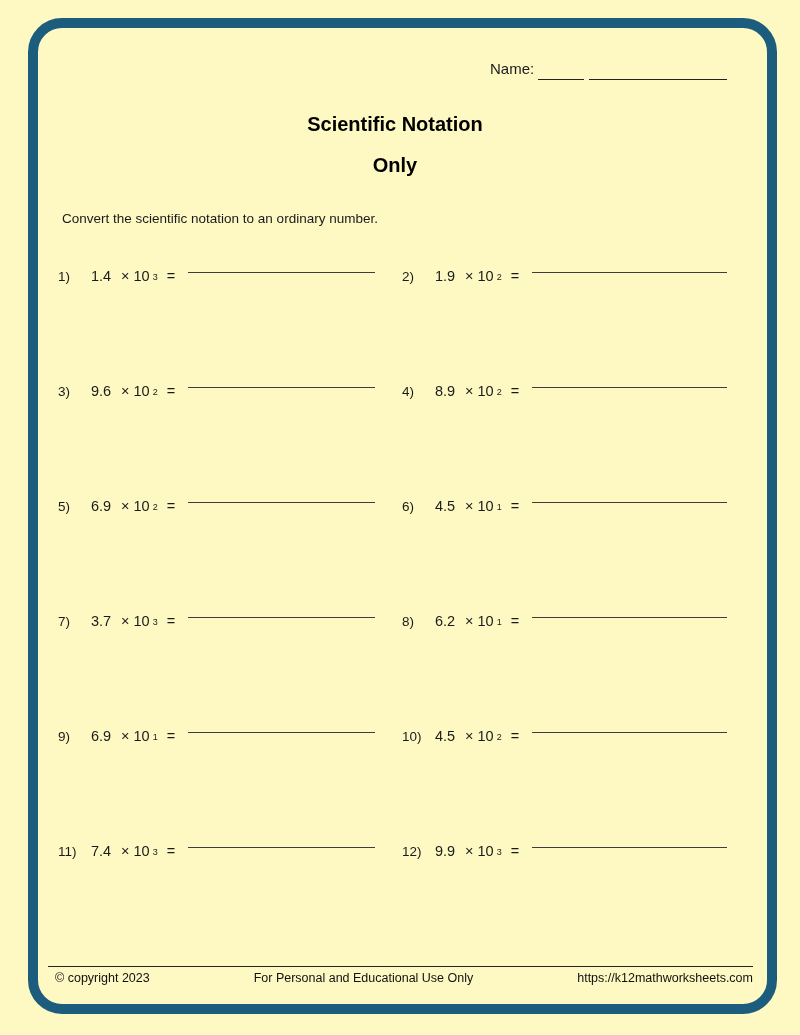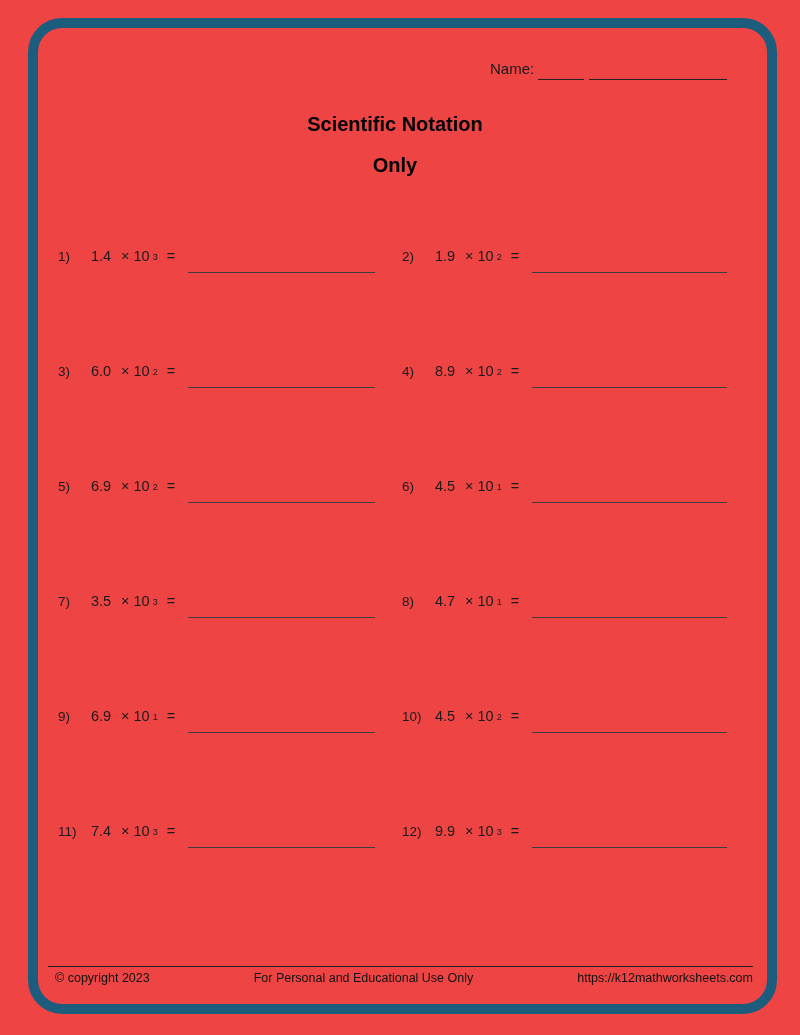--- a/index.html
+++ b/index.html
@@ -1,17 +1,17 @@
 <!DOCTYPE html>
 <html><head>
 <meta charset="utf-8">
 <style>
   html,body{margin:0;padding:0;background:#fff;}
   .sheet{
-    position:relative;width:800px;height:1035px;background:#ef4444;
+    position:relative;width:800px;height:1035px;background:#fef9c3;
     font-family:"Liberation Sans", sans-serif;color:#1a1a1a;overflow:hidden;text-decoration:underline;
   }
   .frame{
     position:absolute;left:28px;top:18px;right:23px;bottom:21px;
     border:10px solid #1c5d7d;border-radius:34px;pointer-events:none;
   }
   
   .name-row{
     position:absolute;top:58px;left:490px;width:237px;
     display:flex;align-items:flex-end;font-size:15px;
@@ -29,21 +29,21 @@
   .instruction{position:absolute;top:211px;left:62px;font-size:13.5px;}
   
   .problems{
     position:absolute;top:246px;left:58px;
     display:grid;grid-template-columns:317px 325px;column-gap:27px;row-gap:95px;
     font-size:14.5px;
   }
   .problem{display:flex;align-items:baseline;height:20px;line-height:20px;}
   .pnum{width:33px;flex:0 0 33px;font-size:13.5px;}
   .coef{width:30px;flex:0 0 30px;}
-  .base{white-space:pre;}
+  .base{white-space:pre;margin-top:20px;}
   .exp{font-size:9px;margin-left:3px;position:relative;top:-1px;}
   .eq{margin-left:9px;}
   .answer-line{
     flex:1;margin-left:13px;border-bottom:1.8px solid #3d3d3d;
     align-self:flex-end;margin-bottom:-7px;height:12px;
   }
   
   .footer-rule{
     position:absolute;left:48px;right:47px;top:966px;
     border-top:1.5px solid #222;
@@ -65,20 +65,21 @@
     <span class="name-label">Name:</span>
     <span class="name-line short"></span>
     <span class="name-line long"></span>
   </div>
 
   <div class="title">
     <div>Scientific Notation</div>
     <div>Only</div>
   </div>
 
+  <div class="instruction">Convert the scientific notation to an ordinary number.</div>
 
   <div class="problems" id="problems">
   <div class="problem">
     <span class="pnum">1)</span>
     <span class="coef">1.4</span>
     <span class="base">× 10</span>
     <sup class="exp">3</sup>
     <span class="eq">=</span>
     <span class="answer-line"></span>
   </div>
@@ -87,21 +88,21 @@
     <span class="pnum">2)</span>
     <span class="coef">1.9</span>
     <span class="base">× 10</span>
     <sup class="exp">2</sup>
     <span class="eq">=</span>
     <span class="answer-line"></span>
   </div>
 
   <div class="problem">
     <span class="pnum">3)</span>
-    <span class="coef">6.0</span>
+    <span class="coef">9.6</span>
     <span class="base">× 10</span>
     <sup class="exp">2</sup>
     <span class="eq">=</span>
     <span class="answer-line"></span>
   </div>
 
   <div class="problem">
     <span class="pnum">4)</span>
     <span class="coef">8.9</span>
     <span class="base">× 10</span>
@@ -123,30 +124,30 @@
     <span class="pnum">6)</span>
     <span class="coef">4.5</span>
     <span class="base">× 10</span>
     <sup class="exp">1</sup>
     <span class="eq">=</span>
     <span class="answer-line"></span>
   </div>
 
   <div class="problem">
     <span class="pnum">7)</span>
-    <span class="coef">3.5</span>
+    <span class="coef">3.7</span>
     <span class="base">× 10</span>
     <sup class="exp">3</sup>
     <span class="eq">=</span>
     <span class="answer-line"></span>
   </div>
 
   <div class="problem">
     <span class="pnum">8)</span>
-    <span class="coef">4.7</span>
+    <span class="coef">6.2</span>
     <span class="base">× 10</span>
     <sup class="exp">1</sup>
     <span class="eq">=</span>
     <span class="answer-line"></span>
   </div>
 
   <div class="problem">
     <span class="pnum">9)</span>
     <span class="coef">6.9</span>
     <span class="base">× 10</span>

